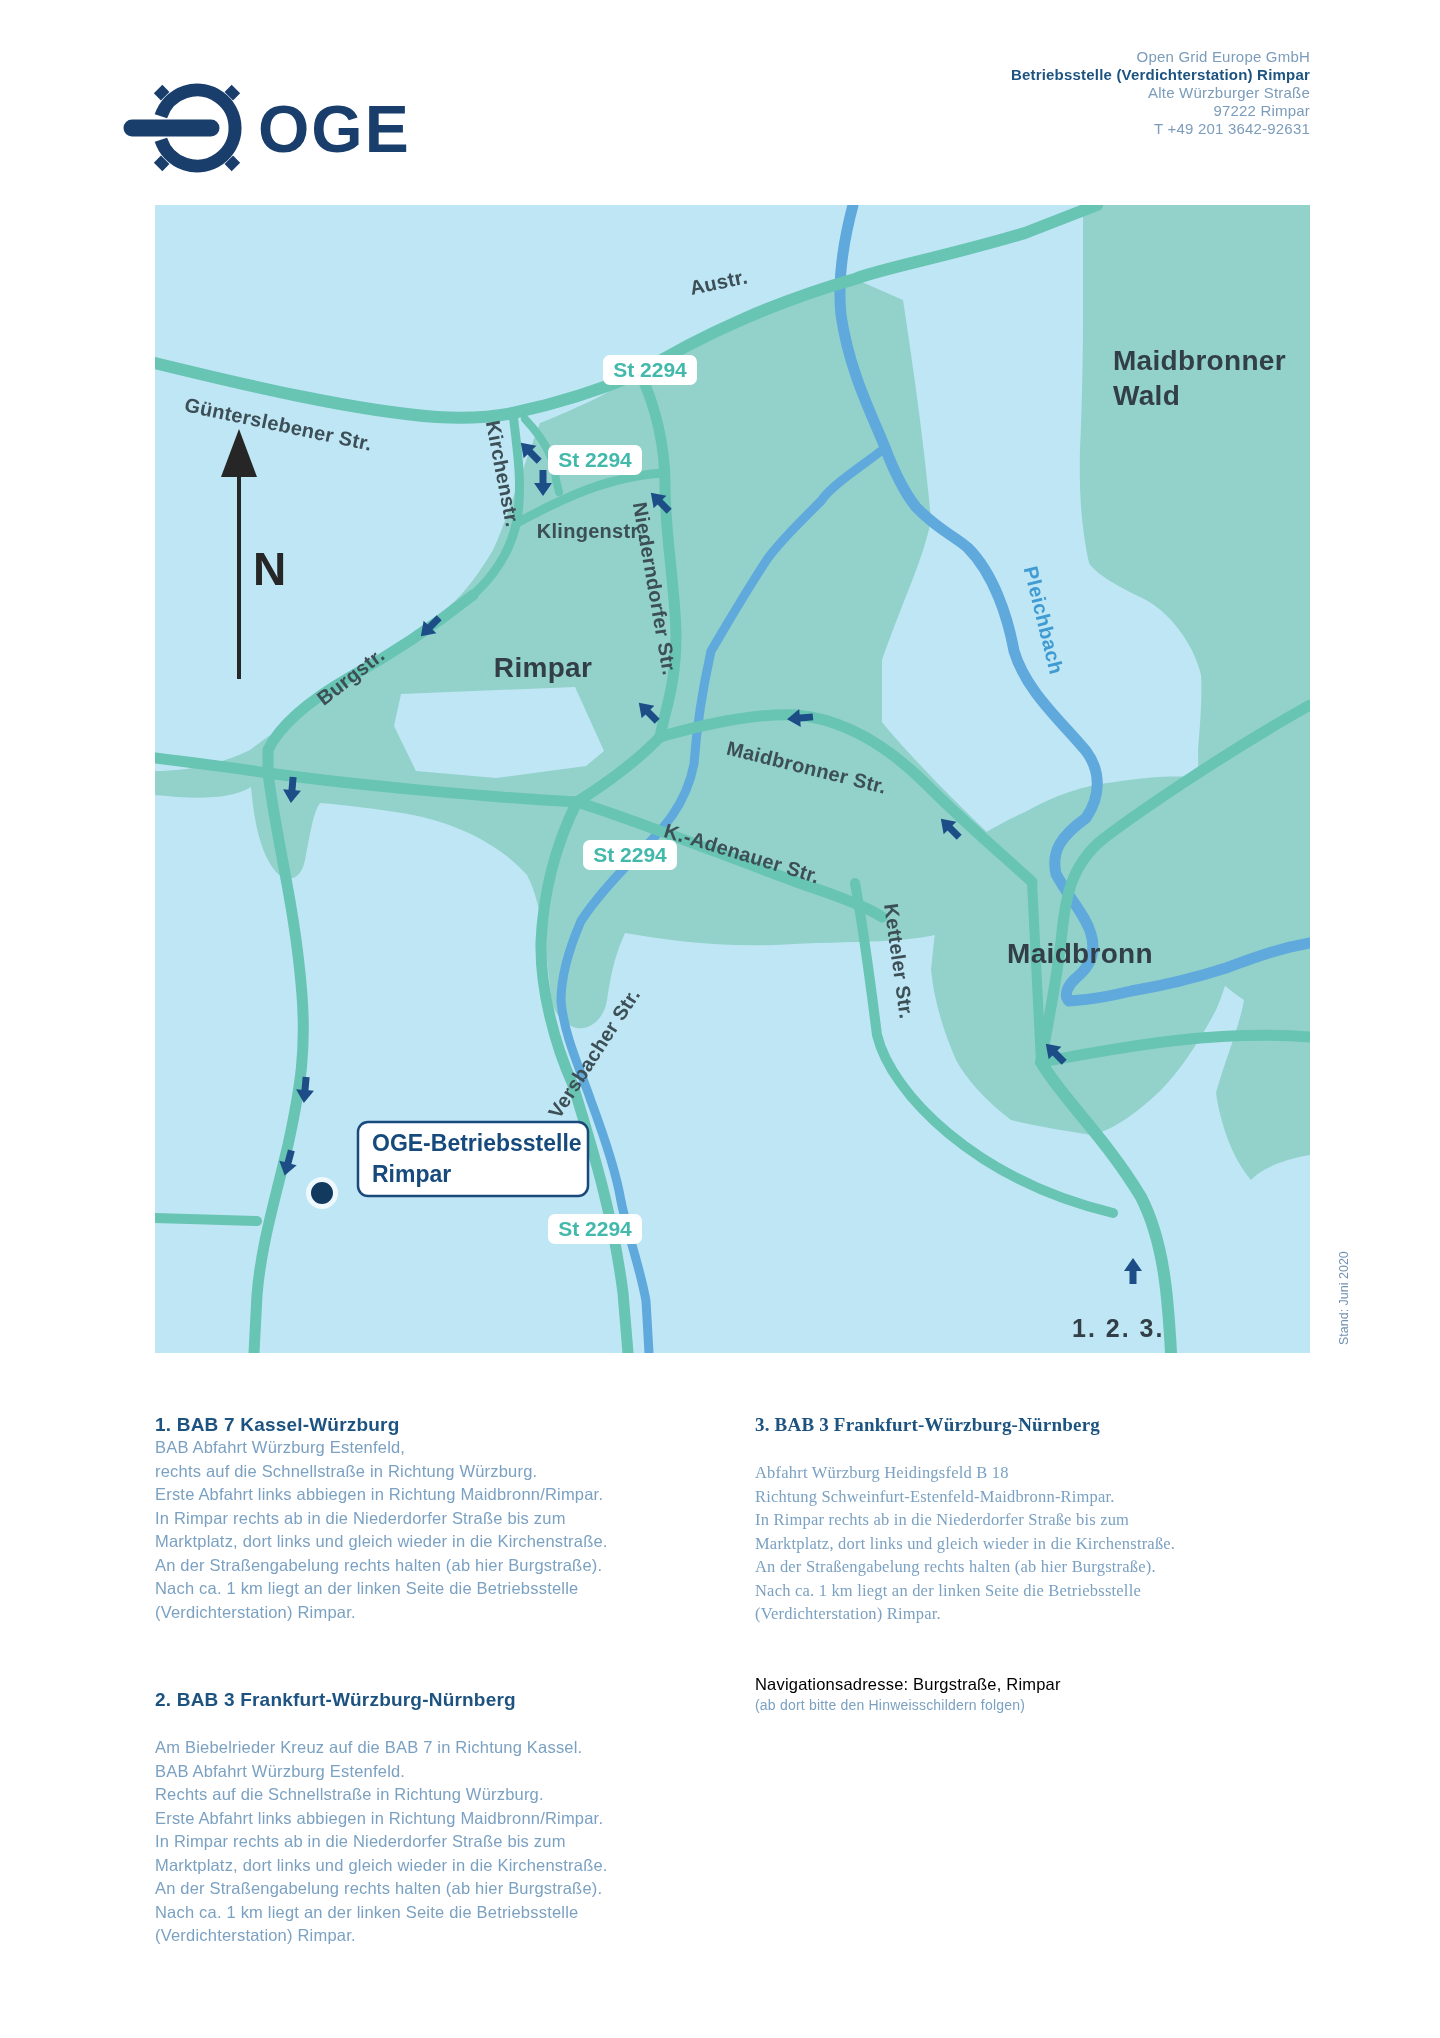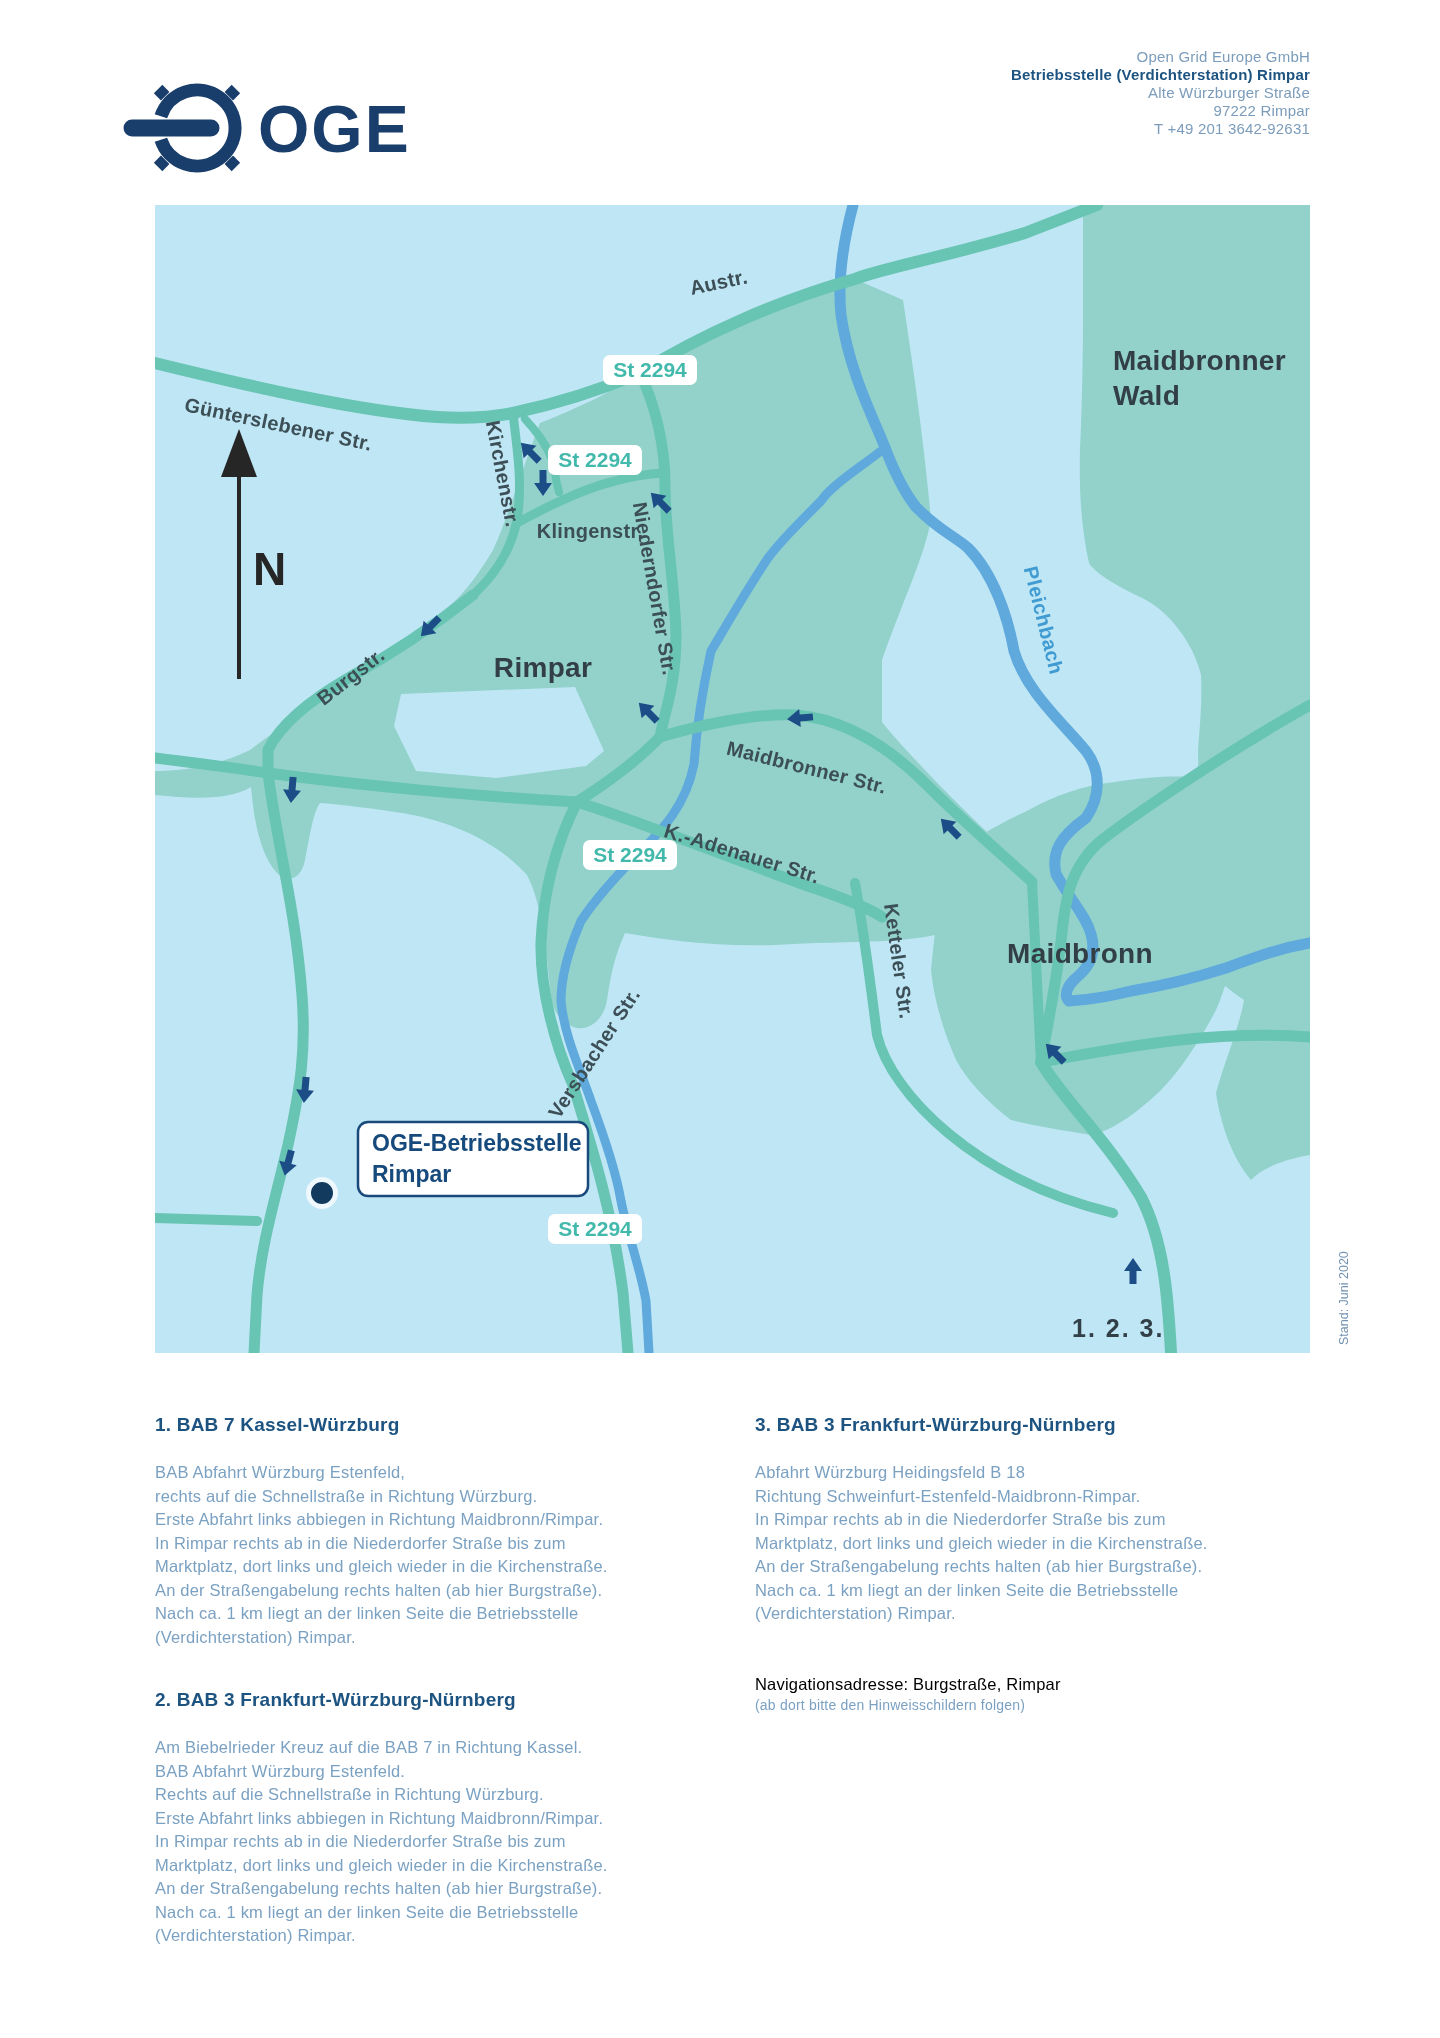--- a/index.html
+++ b/index.html
@@ -184,21 +184,21 @@
       <text class="callout-t" x="217" y="977">Rimpar</text>
     </g>
 
     <text class="routenums" x="917" y="1132">1. 2. 3.</text>
   </svg>
 
   <div class="sidenote">Stand: Juni 2020</div>
 
   <div class="col" style="left:155px;top:1414px;">
     <div class="sec-title">1. BAB 7 Kassel-Würzburg</div>
-    <div class="sec-body" style="margin-top:25px;">
+    <div class="sec-body" style="">
       <div>BAB Abfahrt Würzburg Estenfeld,</div>
       <div>rechts auf die Schnellstraße in Richtung Würzburg.</div>
       <div>Erste Abfahrt links abbiegen in Richtung Maidbronn/Rimpar.</div>
       <div>In Rimpar rechts ab in die Niederdorfer Straße bis zum</div>
       <div>Marktplatz, dort links und gleich wieder in die Kirchenstraße.</div>
       <div>An der Straßengabelung rechts halten (ab hier Burgstraße).</div>
       <div>Nach ca. 1 km liegt an der linken Seite die Betriebsstelle</div>
       <div>(Verdichterstation) Rimpar.</div>
     </div>
   </div>
@@ -211,21 +211,21 @@
       <div>Rechts auf die Schnellstraße in Richtung Würzburg.</div>
       <div>Erste Abfahrt links abbiegen in Richtung Maidbronn/Rimpar.</div>
       <div>In Rimpar rechts ab in die Niederdorfer Straße bis zum</div>
       <div>Marktplatz, dort links und gleich wieder in die Kirchenstraße.</div>
       <div>An der Straßengabelung rechts halten (ab hier Burgstraße).</div>
       <div>Nach ca. 1 km liegt an der linken Seite die Betriebsstelle</div>
       <div>(Verdichterstation) Rimpar.</div>
     </div>
   </div>
 
-  <div class="col" style="left:755px;top:1414px;">
+  <div class="col" style="left:755px;top:1414px;font-family:Liberation Serif, serif;">
     <div class="sec-title">3. BAB 3 Frankfurt-Würzburg-Nürnberg</div>
     <div class="sec-body" style="margin-top:25px;">
       <div>Abfahrt Würzburg Heidingsfeld B 18</div>
       <div>Richtung Schweinfurt-Estenfeld-Maidbronn-Rimpar.</div>
       <div>In Rimpar rechts ab in die Niederdorfer Straße bis zum</div>
       <div>Marktplatz, dort links und gleich wieder in die Kirchenstraße.</div>
       <div>An der Straßengabelung rechts halten (ab hier Burgstraße).</div>
       <div>Nach ca. 1 km liegt an der linken Seite die Betriebsstelle</div>
       <div>(Verdichterstation) Rimpar.</div>
     </div>

